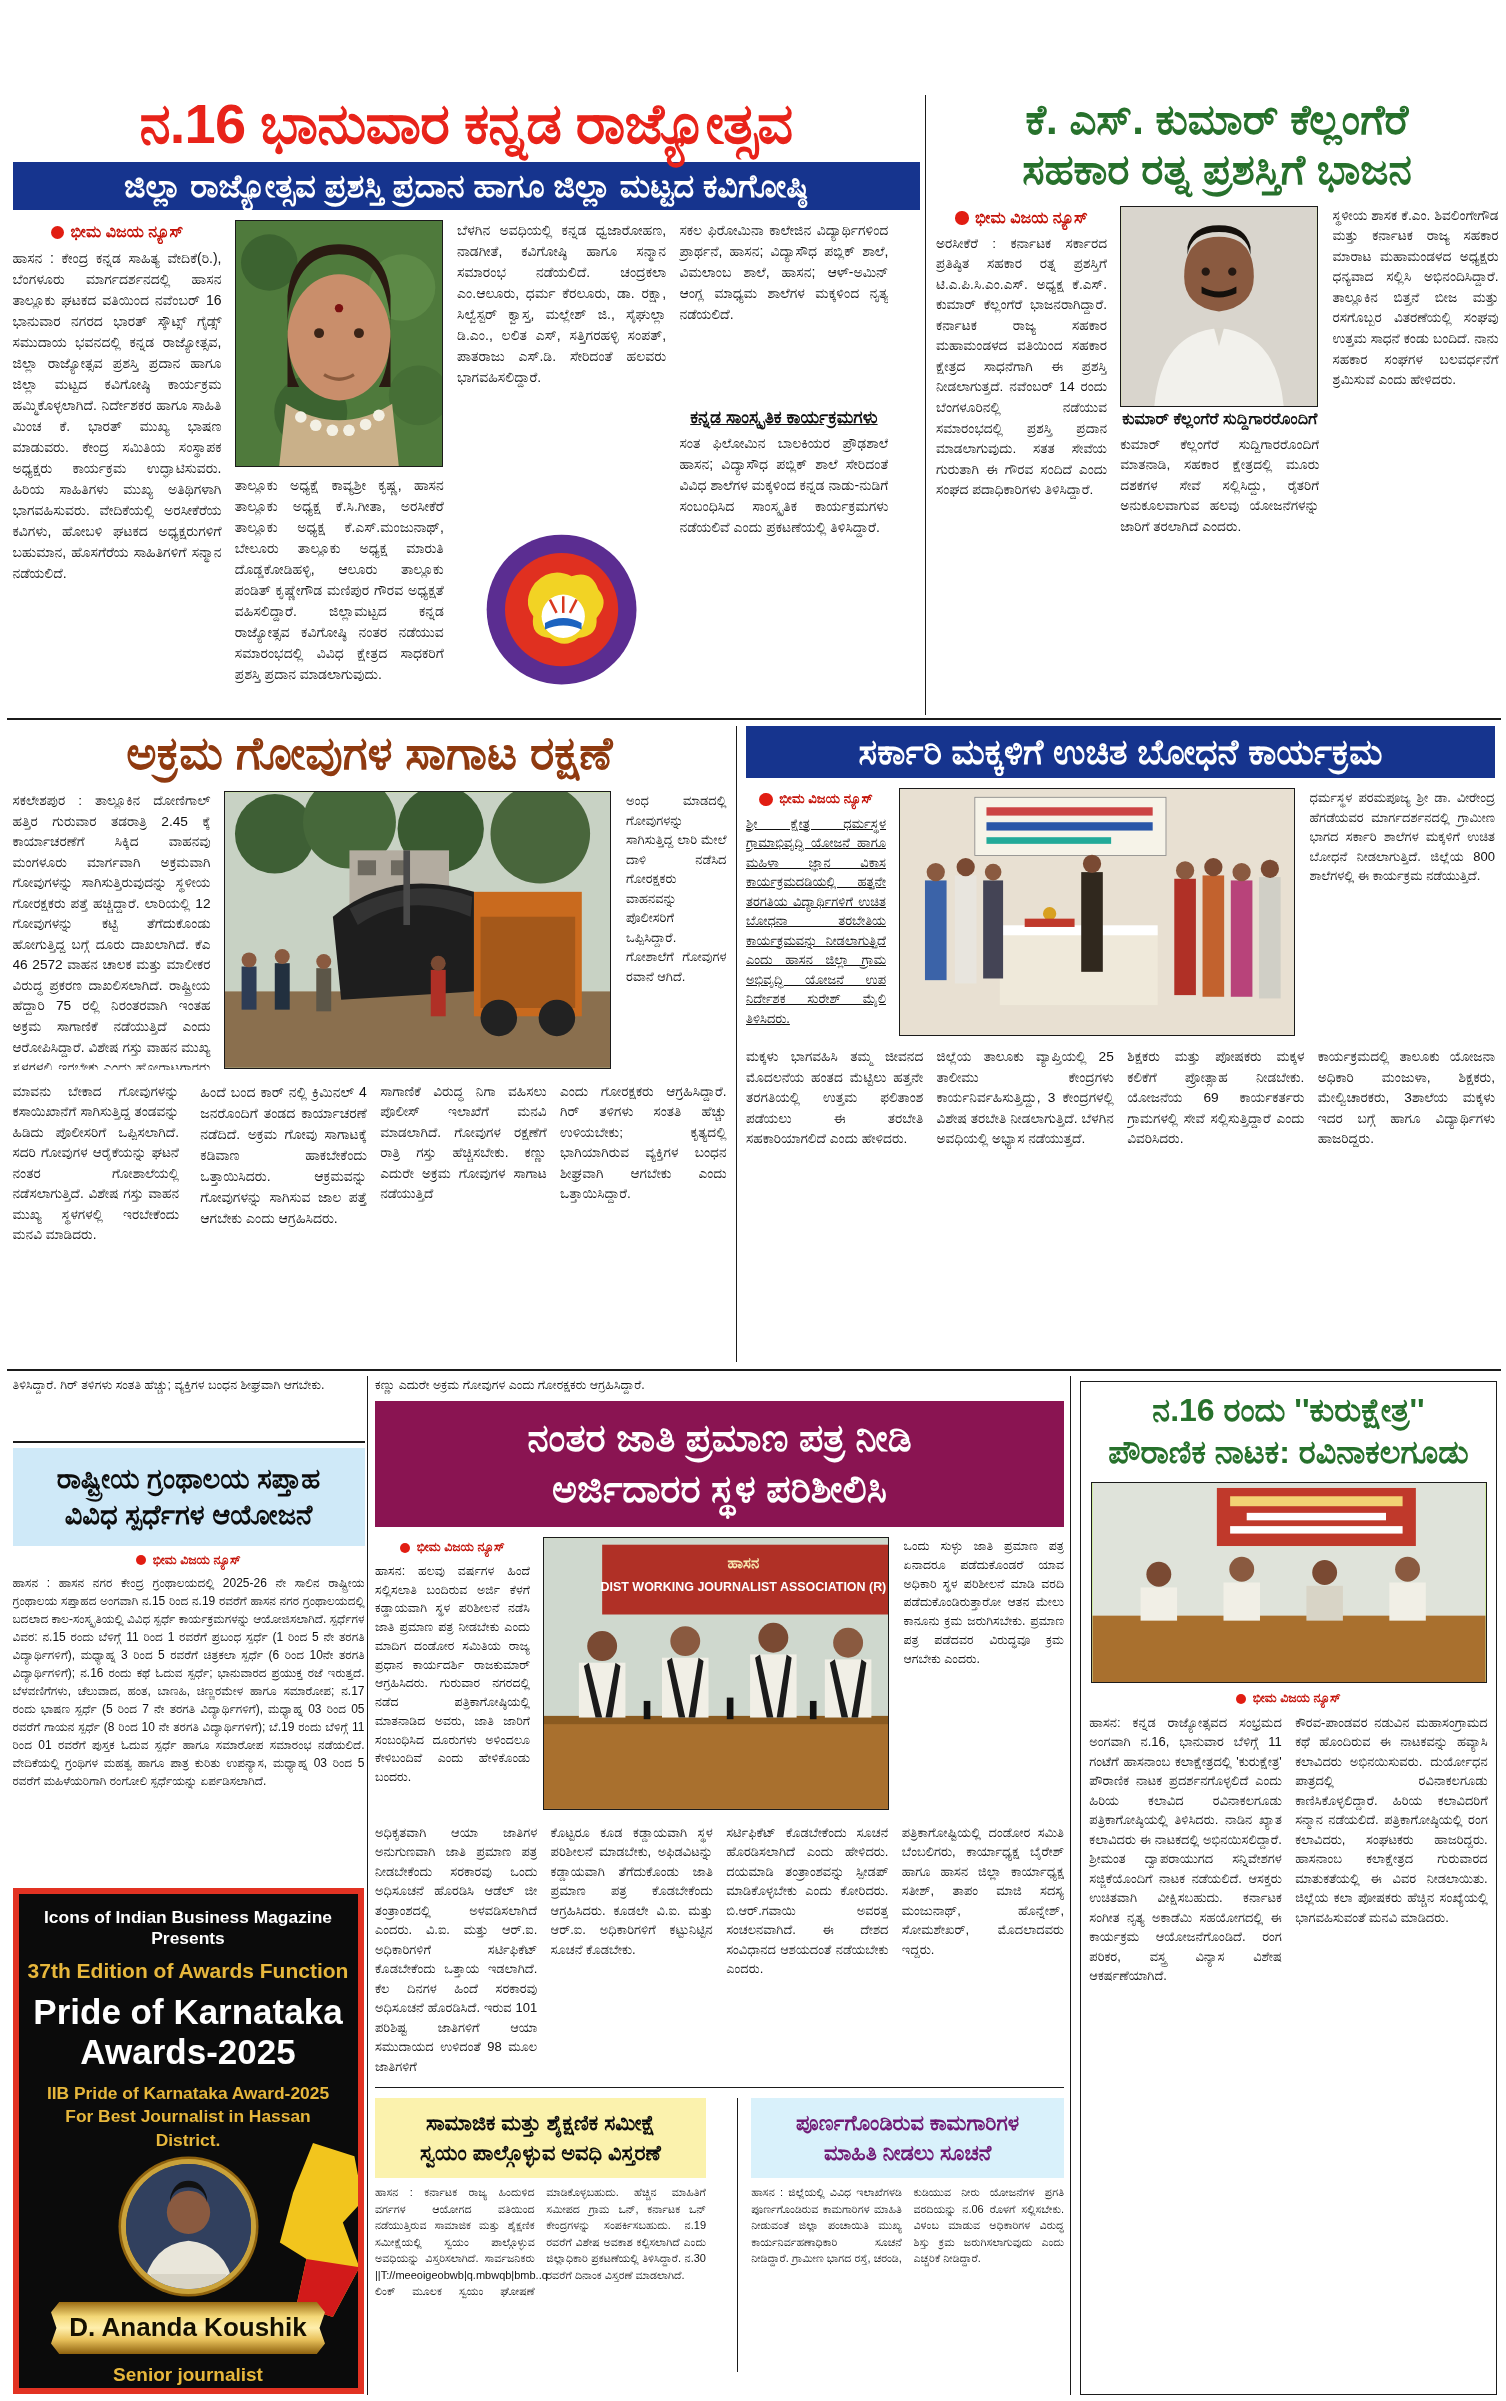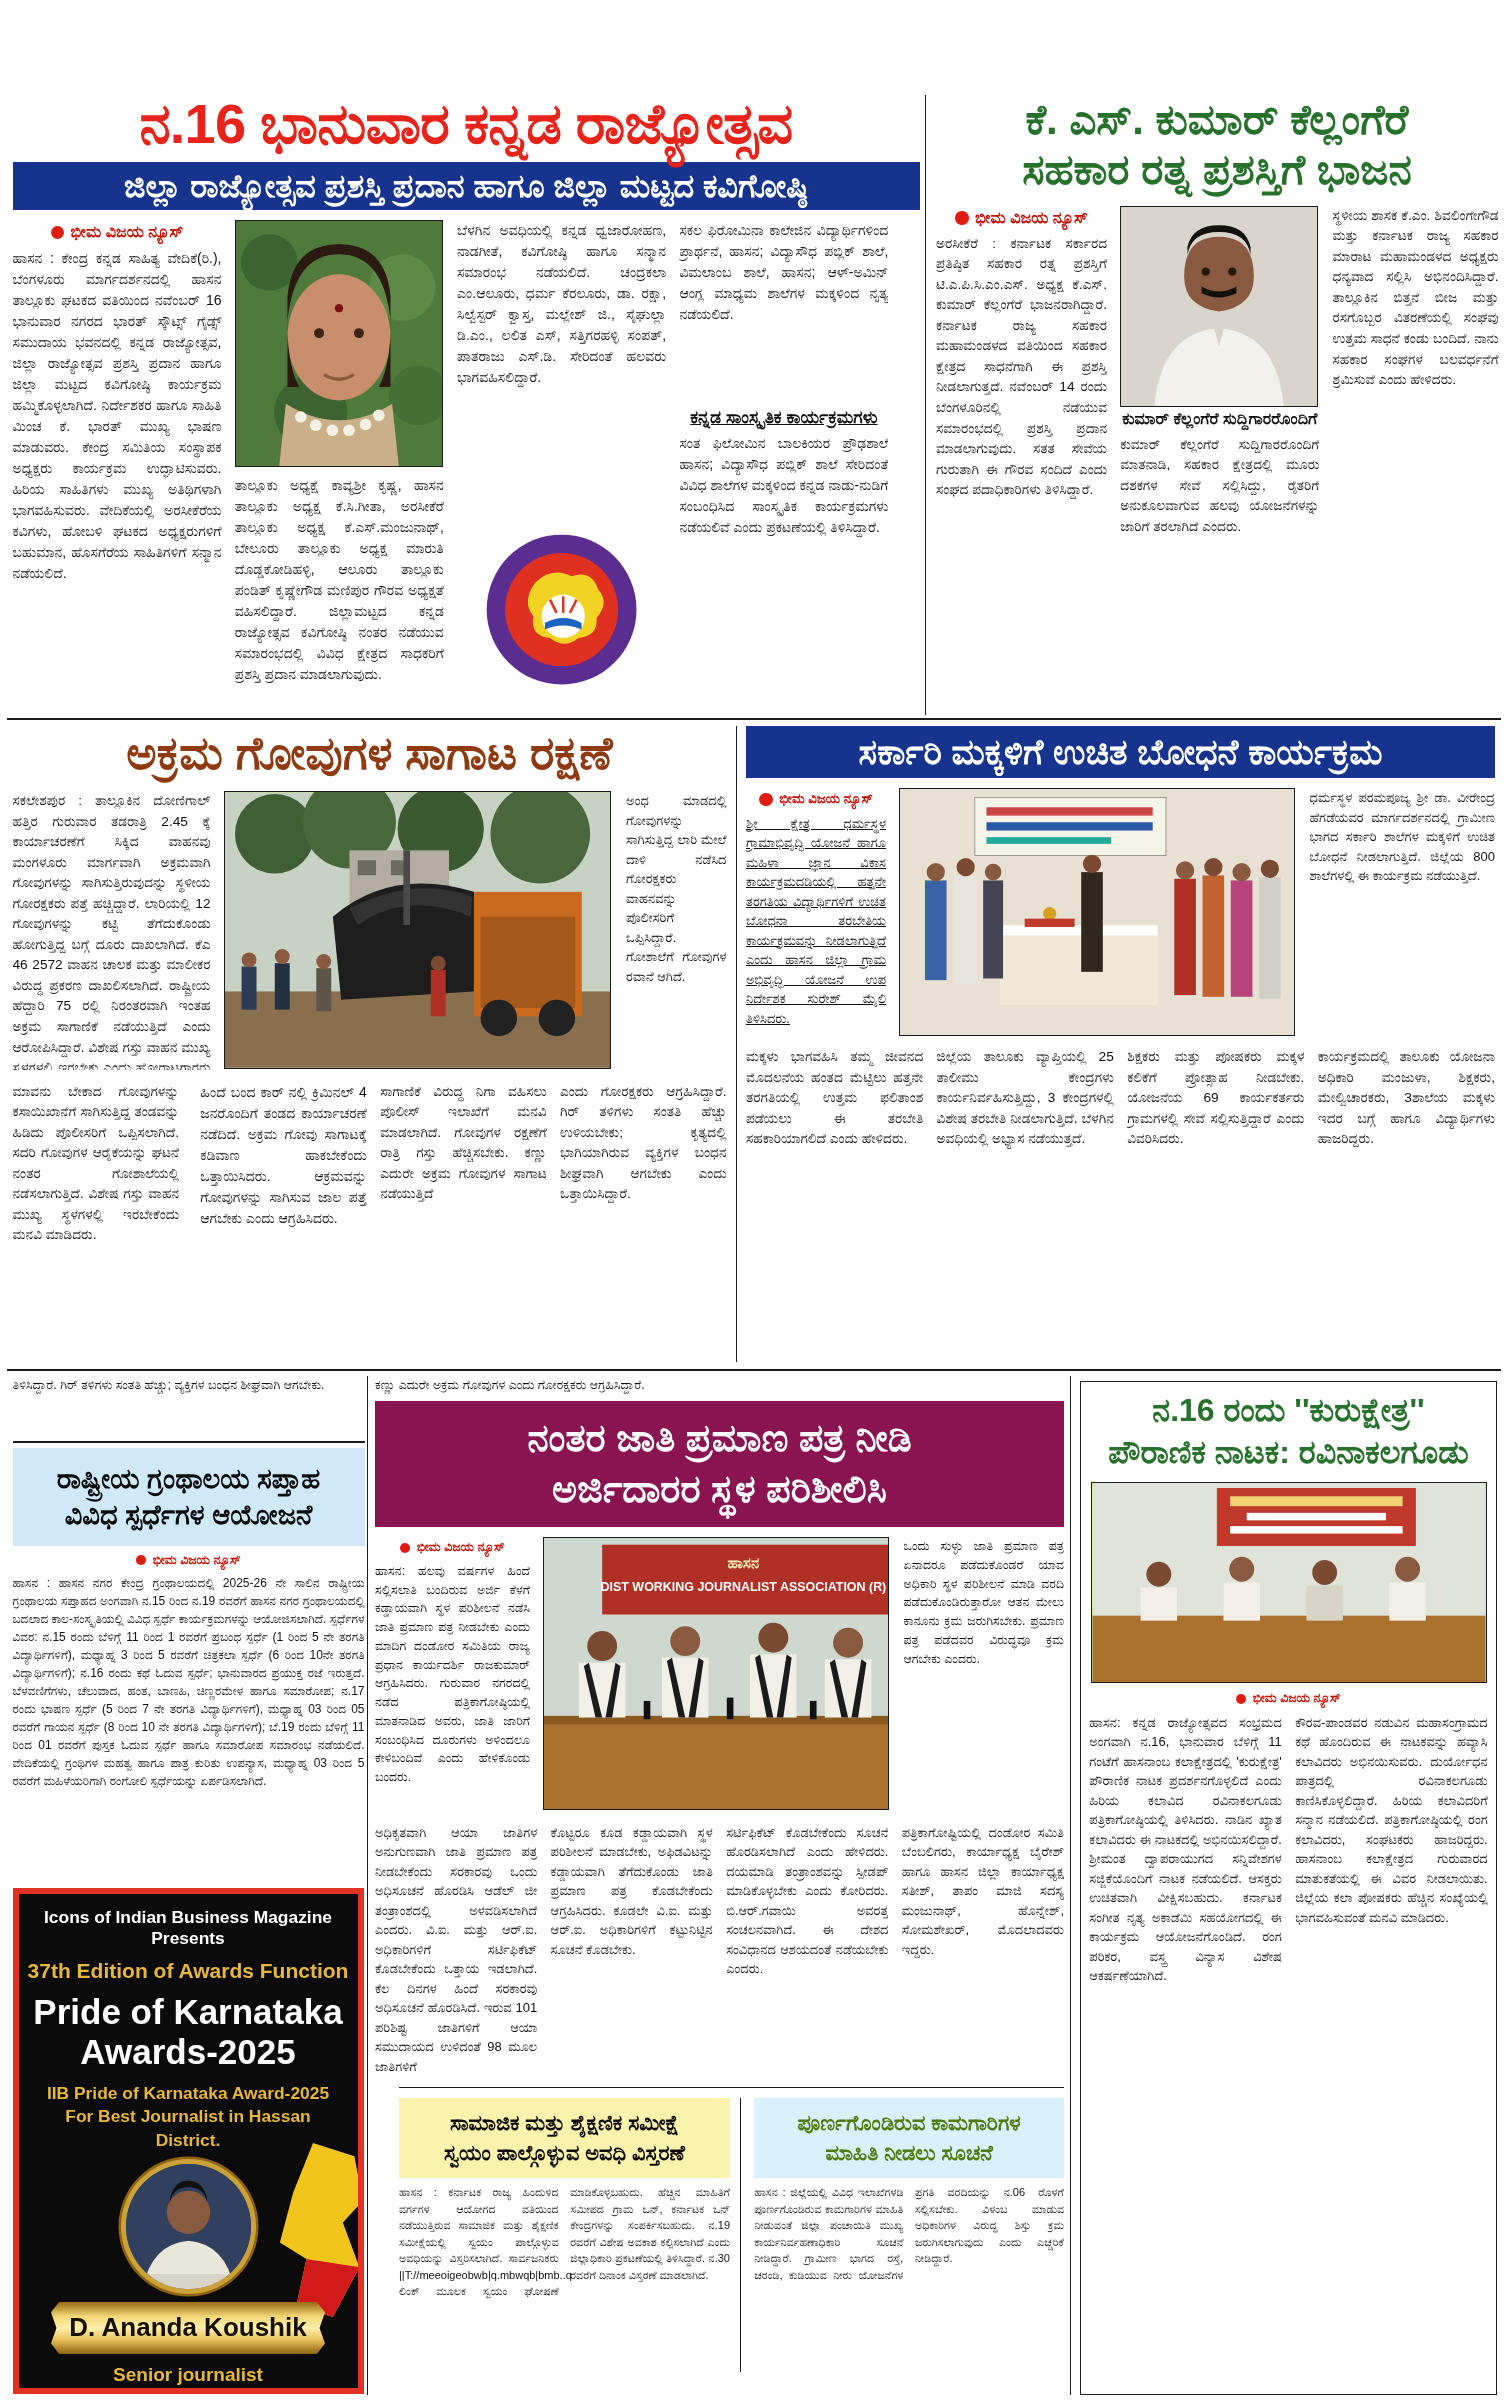--- a/index.html
+++ b/index.html
@@ -18,21 +18,21 @@
   h1,h2,h3{margin:0;font-weight:bold;}
   .center{text-align:center;}
   .headline-red{color:#e8231a;font-size:56px;line-height:1.05;letter-spacing:-0.8px;}
   .bluebar{background:#16348e;color:#fff;font-size:32px;font-weight:bold;display:flex;align-items:center;justify-content:center;}
   .headline-green{color:#27712c;font-size:42px;line-height:1.18;}
   .headline-brown{color:#8f3a10;font-size:46px;}
   .bluebar2{background:#16348e;color:#fff;font-size:35px;font-weight:bold;display:flex;align-items:center;justify-content:center;}
   .magentabox{background:#8a1452;color:#fff;font-size:38px;font-weight:bold;line-height:1.35;display:flex;flex-direction:column;align-items:center;justify-content:center;}
   .lightbluebox{background:#cfe9f8;color:#0d0d0d;font-size:27.4px;font-weight:bold;line-height:1.3;display:flex;flex-direction:column;align-items:center;justify-content:center;}
   .yellowbox{background:#fbf2ad;color:#0d0d0d;font-size:21px;font-weight:bold;line-height:1.4;display:flex;flex-direction:column;align-items:center;justify-content:center;}
-  .cyanbox{background:#d9f1fb;color:#4d7c0f;font-size:21px;font-weight:bold;line-height:1.4;display:flex;flex-direction:column;align-items:center;justify-content:center;}
+  .cyanbox{background:#d9f1fb;color:#701a75;font-size:21px;font-weight:bold;line-height:1.4;display:flex;flex-direction:column;align-items:center;justify-content:center;}
   .headline-green2{color:#27712c;font-size:32px;line-height:1.3;}
   .sect-head{font-weight:bold;text-decoration:underline;font-size:17.4px;text-align:center;margin:8.3px 0 5px 0;}
   .caption{font-weight:bold;font-size:16px;text-align:center;margin-top:3.3px;}
   .smalltext{font-size:12px;}
   .ad{background:#0b0b0b;border:6.6px solid #e23222;color:#fff;text-align:center;position:absolute;overflow:hidden;}
   .ad .gold{color:#e7b73c;font-weight:bold;}
   .goldbanner{background:linear-gradient(180deg,#9a6b12 0%,#f4d877 28%,#ffefad 50%,#e9c25c 72%,#8f620e 100%);
               color:#151000;font-weight:bold;font-size:26px;display:flex;align-items:center;justify-content:center;
               clip-path:polygon(3% 0,97% 0,100% 20%,98% 50%,100% 80%,97% 100%,3% 100%,0 80%,2% 50%,0 20%);}
   .chakra{display:inline-block;color:#fff;font-size:33px;vertical-align:middle;line-height:1;margin:0 5px;}
@@ -350,21 +350,21 @@
         <div class="jtext" style="font-size:12.5px;height:274px;">ಒಂದು ಸುಳ್ಳು ಜಾತಿ ಪ್ರಮಾಣ ಪತ್ರ ಏನಾದರೂ ಪಡೆದುಕೊಂಡರೆ ಯಾವ ಅಧಿಕಾರಿ ಸ್ಥಳ ಪರಿಶೀಲನೆ ಮಾಡಿ ವರದಿ ಪಡೆದುಕೊಂಡಿರುತ್ತಾರೋ ಆತನ ಮೇಲು ಕಾನೂನು ಕ್ರಮ ಜರುಗಿಸಬೇಕು. ಪ್ರಮಾಣ ಪತ್ರ ಪಡೆದವರ ವಿರುದ್ಧವೂ ಕ್ರಮ ಆಗಬೇಕು ಎಂದರು.</div>
       </div>
     </div>
     <div class="cols" style="margin-top:11.6px;height:249px;">
       <div class="jtext" style="font-size:13px;">ಅಧಿಕೃತವಾಗಿ ಆಯಾ ಜಾತಿಗಳ ಅನುಗುಣವಾಗಿ ಜಾತಿ ಪ್ರಮಾಣ ಪತ್ರ ನೀಡಬೇಕೆಂದು ಸರಕಾರವು ಒಂದು ಅಧಿಸೂಚನೆ ಹೊರಡಿಸಿ ಆಡೆಲ್ ಜೀ ತಂತ್ರಾಂಶದಲ್ಲಿ ಅಳವಡಿಸಲಾಗಿದೆ ಎಂದರು. ವಿ.ಐ. ಮತ್ತು ಆರ್.ಐ. ಅಧಿಕಾರಿಗಳಿಗೆ ಸರ್ಟಿಫಿಕೆಟ್ ಕೊಡಬೇಕೆಂದು ಒತ್ತಾಯ ಇಡಲಾಗಿದೆ. ಕೆಲ ದಿನಗಳ ಹಿಂದೆ ಸರಕಾರವು ಅಧಿಸೂಚನೆ ಹೊರಡಿಸಿದೆ. ಇರುವ 101 ಪರಿಶಿಷ್ಟ ಜಾತಿಗಳಿಗೆ ಆಯಾ ಸಮುದಾಯದ ಉಳಿದಂತೆ 98 ಮೂಲ ಜಾತಿಗಳಿಗೆ</div>
       <div class="jtext" style="font-size:13px;">ಕೊಟ್ಟರೂ ಕೂಡ ಕಡ್ಡಾಯವಾಗಿ ಸ್ಥಳ ಪರಿಶೀಲನೆ ಮಾಡಬೇಕು, ಅಫಿಡವಿಟನ್ನು ಕಡ್ಡಾಯವಾಗಿ ತೆಗೆದುಕೊಂಡು ಜಾತಿ ಪ್ರಮಾಣ ಪತ್ರ ಕೊಡಬೇಕೆಂದು ಆಗ್ರಹಿಸಿದರು. ಕೂಡಲೇ ವಿ.ಐ. ಮತ್ತು ಆರ್.ಐ. ಅಧಿಕಾರಿಗಳಿಗೆ ಕಟ್ಟುನಿಟ್ಟಿನ ಸೂಚನೆ ಕೊಡಬೇಕು.</div>
       <div class="jtext" style="font-size:13px;">ಸರ್ಟಿಫಿಕೆಟ್ ಕೊಡಬೇಕೆಂದು ಸೂಚನೆ ಹೊರಡಿಸಲಾಗಿದೆ ಎಂದು ಹೇಳಿದರು. ದಯಮಾಡಿ ತಂತ್ರಾಂಶವನ್ನು ಸ್ಪೀಡಪ್ ಮಾಡಿಕೊಳ್ಳಬೇಕು ಎಂದು ಕೋರಿದರು. ಬಿ.ಆರ್.ಗವಾಯಿ ಅವರತ್ತ ಸಂಚಲನವಾಗಿದೆ. ಈ ದೇಶದ ಸಂವಿಧಾನದ ಆಶಯದಂತೆ ನಡೆಯಬೇಕು ಎಂದರು.</div>
       <div class="jtext" style="font-size:13px;">ಪತ್ರಿಕಾಗೋಷ್ಟಿಯಲ್ಲಿ ದಂಡೋರ ಸಮಿತಿ ಬೆಂಬಲಿಗರು, ಕಾರ್ಯಾಧ್ಯಕ್ಷ ಬೈರೇಶ್ ಹಾಗೂ ಹಾಸನ ಜಿಲ್ಲಾ ಕಾರ್ಯಾಧ್ಯಕ್ಷ ಸತೀಶ್, ತಾಪಂ ಮಾಜಿ ಸದಸ್ಯ ಮಂಜುನಾಥ್, ಹೊನ್ನೇಶ್, ಸೋಮಶೇಖರ್, ಮೊದಲಾದವರು ಇದ್ದರು.</div>
     </div>
 
-    <div style="display:flex;gap:10px;margin-top:15px;border-top:1.7px solid #1b1b1b;padding-top:10px;height:274px;margin-left:24px;">
+    <div style="display:flex;gap:31px;margin-top:15px;border-top:1.7px solid #1b1b1b;padding-top:10px;height:274px;">
       <div style="width:331px;flex:0 0 auto;">
         <div class="yellowbox" style="height:80px;">
           <span>ಸಾಮಾಜಿಕ ಮತ್ತು ಶೈಕ್ಷಣಿಕ ಸಮೀಕ್ಷೆ</span>
           <span>ಸ್ವಯಂ ಪಾಲ್ಗೊಳ್ಳುವ ಅವಧಿ ವಿಸ್ತರಣೆ</span>
         </div>
         <div class="jtext" style="font-size:11px;margin-top:6.6px;height:174px;column-count:2;column-gap:11.6px;">ಹಾಸನ : ಕರ್ನಾಟಕ ರಾಜ್ಯ ಹಿಂದುಳಿದ ವರ್ಗಗಳ ಆಯೋಗದ ವತಿಯಿಂದ ನಡೆಯುತ್ತಿರುವ ಸಾಮಾಜಿಕ ಮತ್ತು ಶೈಕ್ಷಣಿಕ ಸಮೀಕ್ಷೆಯಲ್ಲಿ ಸ್ವಯಂ ಪಾಲ್ಗೊಳ್ಳುವ ಅವಧಿಯನ್ನು ವಿಸ್ತರಿಸಲಾಗಿದೆ. ಸಾರ್ವಜನಿಕರು ||T://meeoigeobwb|q.mbwqb|bmb..q ಲಿಂಕ್ ಮೂಲಕ ಸ್ವಯಂ ಘೋಷಣೆ ಮಾಡಿಕೊಳ್ಳಬಹುದು. ಹೆಚ್ಚಿನ ಮಾಹಿತಿಗೆ ಸಮೀಪದ ಗ್ರಾಮ ಒನ್, ಕರ್ನಾಟಕ ಒನ್ ಕೇಂದ್ರಗಳನ್ನು ಸಂಪರ್ಕಿಸಬಹುದು. ನ.19 ರವರೆಗೆ ವಿಶೇಷ ಅವಕಾಶ ಕಲ್ಪಿಸಲಾಗಿದೆ ಎಂದು ಜಿಲ್ಲಾಧಿಕಾರಿ ಪ್ರಕಟಣೆಯಲ್ಲಿ ತಿಳಿಸಿದ್ದಾರೆ. ನ.30 ರವರೆಗೆ ದಿನಾಂಕ ವಿಸ್ತರಣೆ ಮಾಡಲಾಗಿದೆ.</div>
       </div>
       <div style="flex:1;border-left:1.7px solid #1b1b1b;padding-left:13.3px;">
         <div class="cyanbox" style="height:80px;">
           <span>ಪೂರ್ಣಗೊಂಡಿರುವ ಕಾಮಗಾರಿಗಳ</span>

